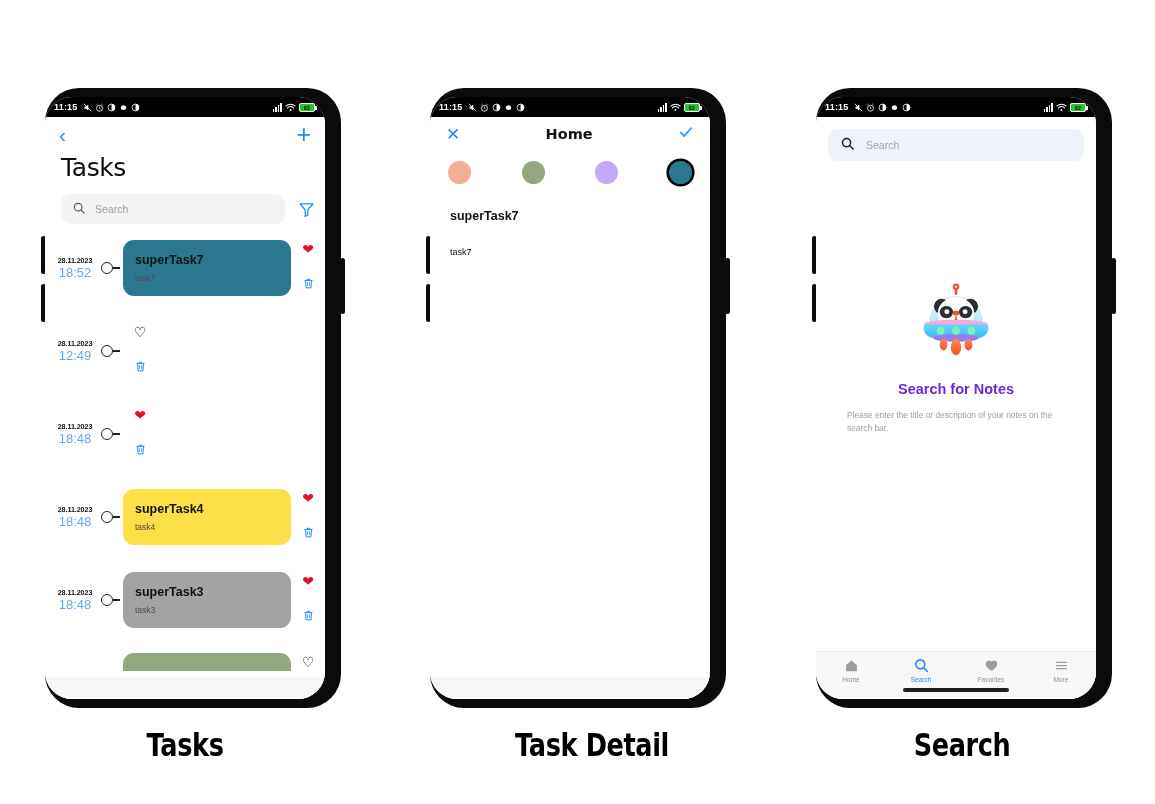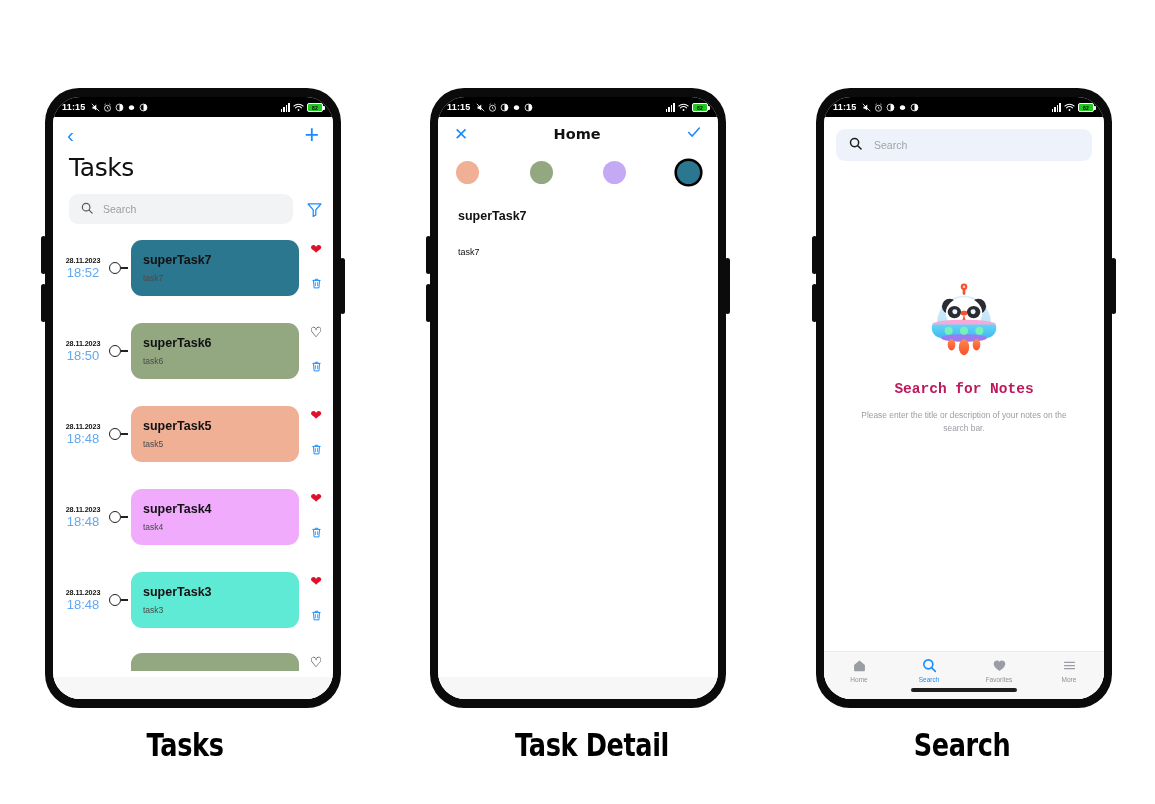--- a/index.html
+++ b/index.html
@@ -24,21 +24,21 @@
   .phone.p3 { left: 816px; top: 88px; }
 
   .btn-side {
     position: absolute; background: #0b0b0b; border-radius: 3px;
   }
   .btn-vol-up   { left: -4px; top: 148px; width: 5px; height: 38px; }
   .btn-vol-down { left: -4px; top: 196px; width: 5px; height: 38px; }
   .btn-power    { right: -4px; top: 170px; width: 5px; height: 56px; }
 
   .screen {
-    position: absolute; left: 8px; top: 9px;
+    position: absolute; left: 0; top: 9px;
     width: 280px; height: 602px;
     background: #ffffff;
     border-radius: 27px;
     overflow: hidden;
     display: flex; flex-direction: column;
   }
 
   
   .statusbar {
     height: 20px; background: #000; color: #fff;
@@ -156,25 +156,25 @@
     margin: 12px 12px 0; height: 32px; background: #eef2fa; border-radius: 9px;
     display: flex; align-items: center; gap: 12px; padding: 0 13px;
   }
   .s3-ph { color: #a0a3a9; font-size: 10.5px; }
   .empty-wrap {
     position: absolute; left: 0; right: 0; top: 150px;
     display: flex; flex-direction: column; align-items: center;
   }
   .ufo { width: 96px; height: 96px; }
   .empty-title {
-    font-family: Liberation Mono, monospace;
-    margin-top: 18px; font-size: 14.5px; font-weight: bold; color: #be185d;
+    font-family: Liberation Sans, sans-serif;
+    margin-top: 18px; font-size: 14.5px; font-weight: bold; color: #6d28d9;
   }
   .empty-sub {
-    margin-top: 12px; width: 218px; text-align: center;
+    margin-top: 12px; width: 218px; text-align: left;
     font-size: 8.4px; color: #9a9da3; line-height: 1.55;
   }
 
   .tabbar {
     position: absolute; left: 0; right: 0; bottom: 0; height: 48px;
     background: #f7f7f7; border-top: 1px solid #ececec;
     display: flex; align-items: flex-start; padding-top: 6px;
   }
   .tab { flex: 1; display: flex; flex-direction: column; align-items: center; gap: 3px; }
   .tab .tlabel { font-size: 6.5px; color: #8e9196; }
@@ -313,75 +313,67 @@
                     <path d="M3 4.2h10M6.4 4.2V2.8h3.2v1.4M4.3 4.2l.7 9.2h6l.7-9.2" fill="none" stroke="#1a8cff" stroke-width="1.2" stroke-linejoin="round"></path>
                     <path d="M6.6 6.4v4.8M9.4 6.4v4.8" stroke="#1a8cff" stroke-width="1"></path>
                   </svg>
               </span>
             </div>
           </div>
 
           <div class="task-row">
             <div class="task-meta">
               <span class="t-date">28.11.2023</span>
-              <span class="t-time">18:50</span>
+              <span class="t-time">12:49</span>
             </div>
             <div class="node-wrap">
                 <div class="node"></div>
                 <div class="node-line"></div>
               </div>
-            <div class="task-card" style="background:#93a881">
-              <div class="tc-title">superTask6</div>
-              <div class="tc-sub">task6</div>
-            </div>
             <div class="task-actions">
               <span class="heart-o">♡</span>
               <span class="trash">
                 <svg width="13" height="13" viewBox="0 0 16 16">
                     <path d="M3 4.2h10M6.4 4.2V2.8h3.2v1.4M4.3 4.2l.7 9.2h6l.7-9.2" fill="none" stroke="#1a8cff" stroke-width="1.2" stroke-linejoin="round"></path>
                     <path d="M6.6 6.4v4.8M9.4 6.4v4.8" stroke="#1a8cff" stroke-width="1"></path>
                   </svg>
               </span>
             </div>
           </div>
 
           <div class="task-row">
             <div class="task-meta">
               <span class="t-date">28.11.2023</span>
               <span class="t-time">18:48</span>
             </div>
             <div class="node-wrap">
                 <div class="node"></div>
                 <div class="node-line"></div>
               </div>
-            <div class="task-card" style="background:#f0b096">
-              <div class="tc-title">superTask5</div>
-              <div class="tc-sub">task5</div>
-            </div>
             <div class="task-actions">
               <span class="heart-f">❤</span>
               <span class="trash">
                 <svg width="13" height="13" viewBox="0 0 16 16">
                     <path d="M3 4.2h10M6.4 4.2V2.8h3.2v1.4M4.3 4.2l.7 9.2h6l.7-9.2" fill="none" stroke="#1a8cff" stroke-width="1.2" stroke-linejoin="round"></path>
                     <path d="M6.6 6.4v4.8M9.4 6.4v4.8" stroke="#1a8cff" stroke-width="1"></path>
                   </svg>
               </span>
             </div>
           </div>
 
           <div class="task-row">
             <div class="task-meta">
               <span class="t-date">28.11.2023</span>
               <span class="t-time">18:48</span>
             </div>
             <div class="node-wrap">
                 <div class="node"></div>
                 <div class="node-line"></div>
               </div>
-            <div class="task-card" style="background:#f0abfc">
+            <div class="task-card" style="background:#fde047">
               <div class="tc-title">superTask4</div>
               <div class="tc-sub">task4</div>
             </div>
             <div class="task-actions">
               <span class="heart-f">❤</span>
               <span class="trash">
                 <svg width="13" height="13" viewBox="0 0 16 16">
                     <path d="M3 4.2h10M6.4 4.2V2.8h3.2v1.4M4.3 4.2l.7 9.2h6l.7-9.2" fill="none" stroke="#1a8cff" stroke-width="1.2" stroke-linejoin="round"></path>
                     <path d="M6.6 6.4v4.8M9.4 6.4v4.8" stroke="#1a8cff" stroke-width="1"></path>
                   </svg>
@@ -391,21 +383,21 @@
 
           <div class="task-row">
             <div class="task-meta">
               <span class="t-date">28.11.2023</span>
               <span class="t-time">18:48</span>
             </div>
             <div class="node-wrap">
                 <div class="node"></div>
                 <div class="node-line"></div>
               </div>
-            <div class="task-card" style="background:#5eead4">
+            <div class="task-card" style="background:#a3a3a3">
               <div class="tc-title">superTask3</div>
               <div class="tc-sub">task3</div>
             </div>
             <div class="task-actions">
               <span class="heart-f">❤</span>
               <span class="trash">
                 <svg width="13" height="13" viewBox="0 0 16 16">
                     <path d="M3 4.2h10M6.4 4.2V2.8h3.2v1.4M4.3 4.2l.7 9.2h6l.7-9.2" fill="none" stroke="#1a8cff" stroke-width="1.2" stroke-linejoin="round"></path>
                     <path d="M6.6 6.4v4.8M9.4 6.4v4.8" stroke="#1a8cff" stroke-width="1"></path>
                   </svg>

